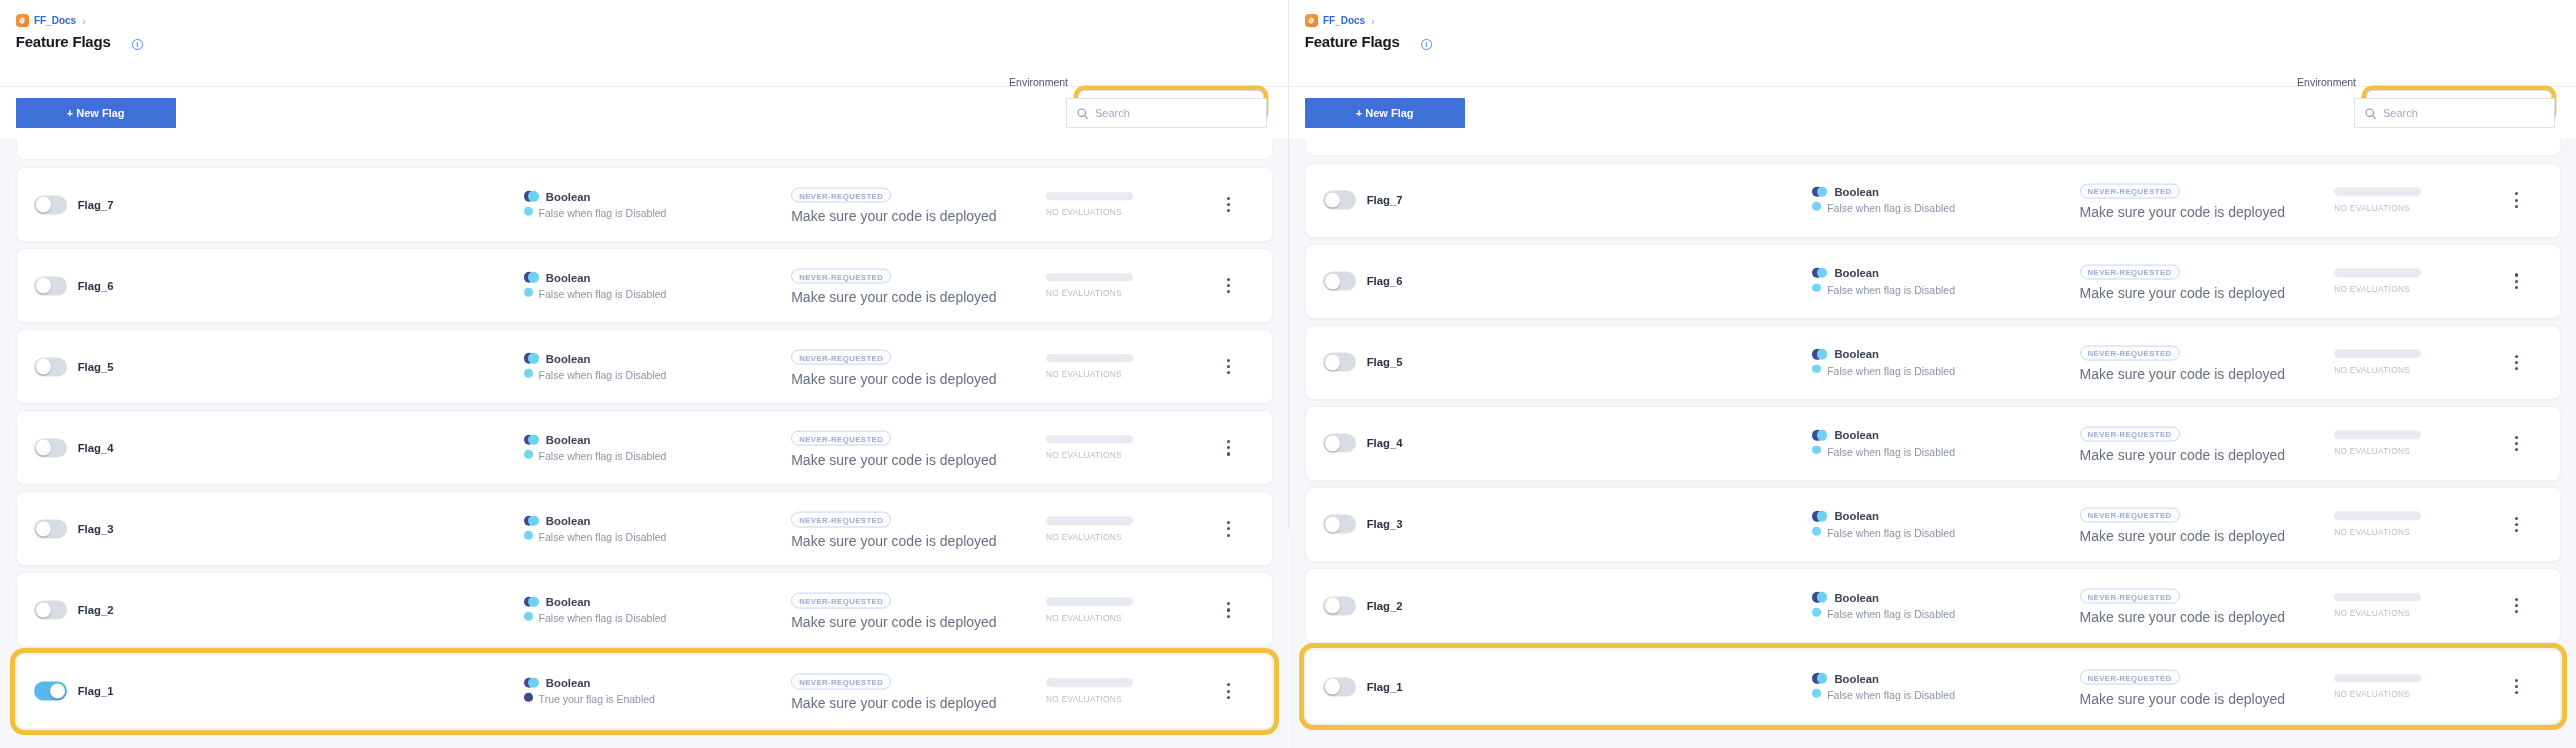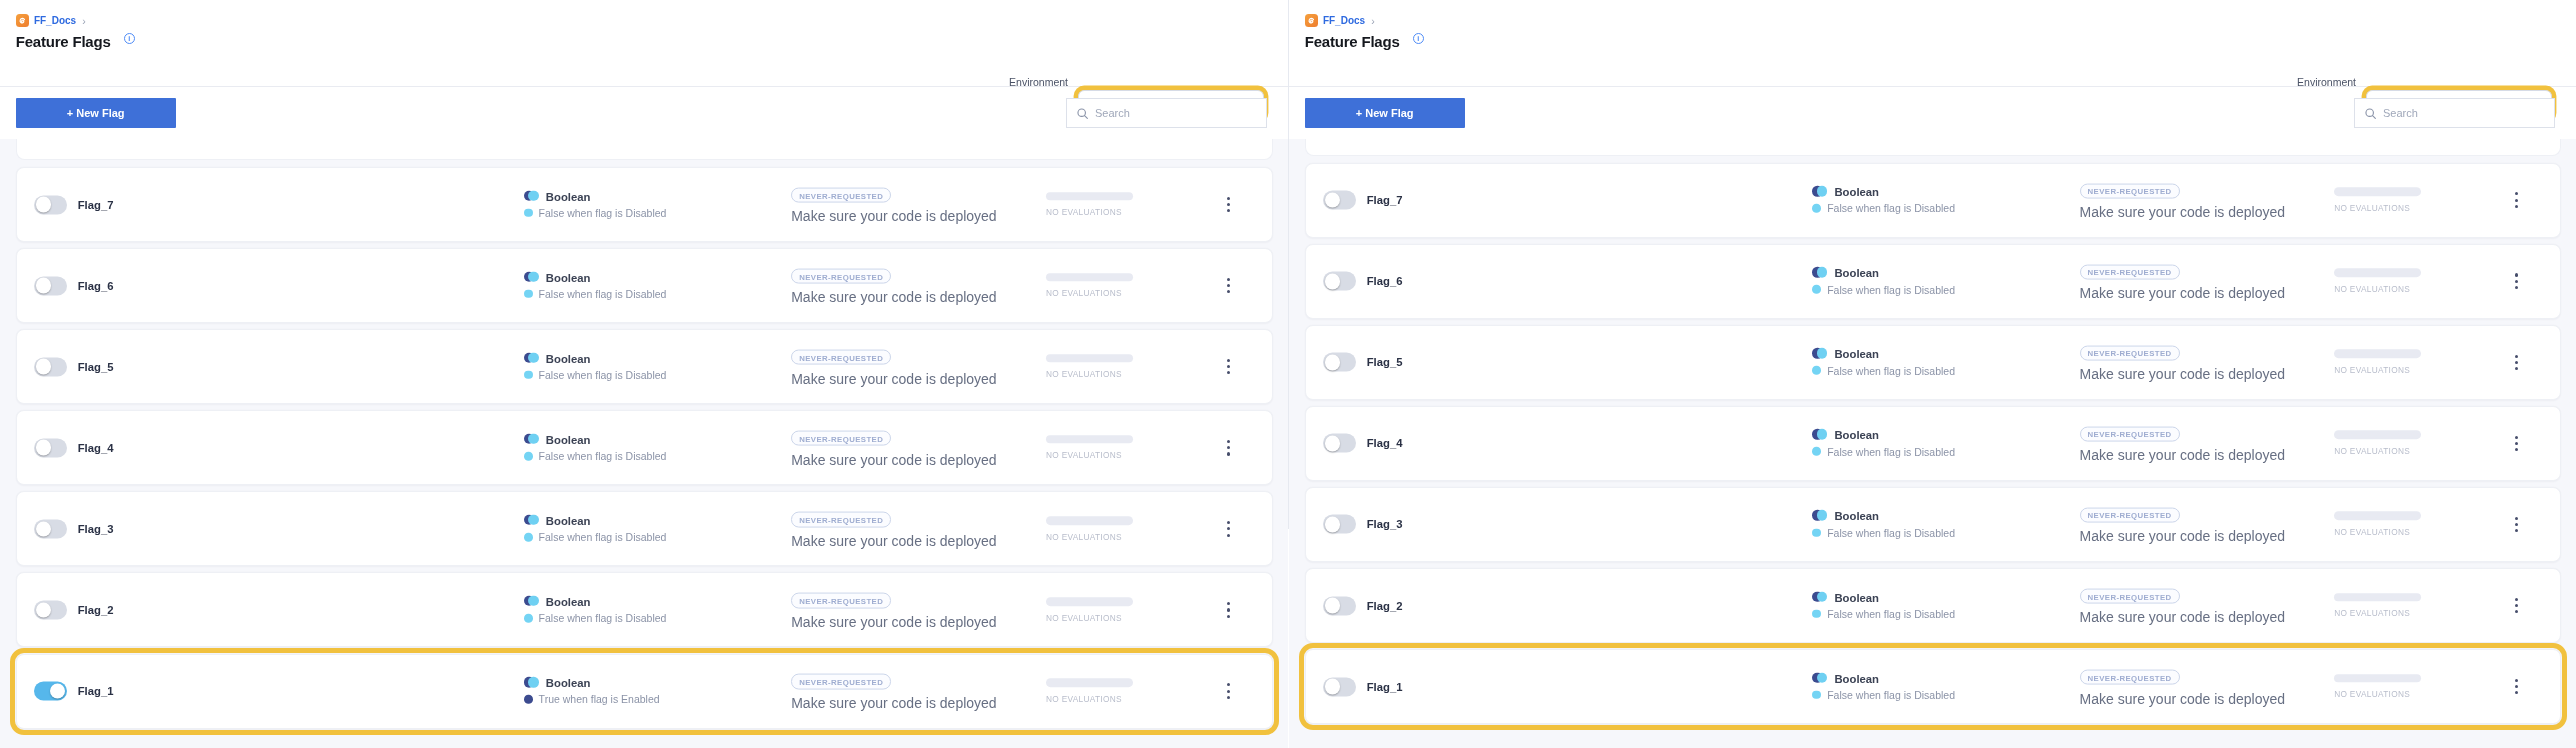--- a/index.html
+++ b/index.html
@@ -10,21 +10,21 @@
 
   .panel { width: 1288px; height: 529px; background: #5eead4; position: relative; flex: 0 0 auto; }
   .panel-b { border-left: 0.9px solid #e6e9f0; }
 
   
   .panel-header { height: 87px; padding: 14px 15.7px 0 15.7px; position: relative; background: #fff; border-bottom: 0.9px solid #e9ebf1; }
   .breadcrumb { display: flex; align-items: center; gap: 5.2px; cursor: pointer; }
   .logo { width: 13px; height: 13px; border-radius: 3.5px; background: linear-gradient(140deg, #f5a03d 0%, #ee7d2e 100%); display: inline-flex; align-items: center; justify-content: center; }
   .crumb { font-size: 10px; font-weight: 700; color: #2e6ae0; }
   .crumb-sep { font-size: 10.5px; color: #9aa3b5; font-weight: 400; margin-left: 0.9px; }
-  .title-row { display: flex; align-items: flex-start; gap: 13px; margin-top: 6.1px; }
+  .title-row { display: flex; align-items: flex-end; gap: 21px; margin-top: 6.1px; }
   .title-text { font-size: 15px; font-weight: 800; color: #15181e; letter-spacing: -0.2px; }
   .info { width: 11.3px; height: 11.3px; border-radius: 50%; border: 1.2px solid #4f8cf7; color: #4f8cf7; font-size: 7.4px; font-weight: 700; display: inline-flex; align-items: center; justify-content: center; font-style: normal; cursor: pointer; }
   .env { position: absolute; right: 24.4px; top: 44px; display: flex; align-items: center; gap: 9.6px; }
   .env label { font-size: 10.5px; color: #4a5266; padding-left: 26px; }
   .select-wrap { position: relative; width: 186px; height: 29px; border: 0.9px solid #d6dbe6; border-radius: 6.1px; background: #fff; display: flex; align-items: center; padding: 0 24.4px 0 10.5px; cursor: pointer; }
   .select-wrap.hl { box-shadow: 0 0 0 4.4px var(--highlight); margin-top: 46px; }
   .select-value { font-size: 11px; font-weight: 700; color: #232836; }
   .chev { position: absolute; right: 8.7px; top: 2.6px; color: #9aa3b5; font-size: 11.3px; }
 
   
@@ -45,27 +45,27 @@
   .cell { position: absolute; top: 50%; transform: translateY(-50%); }
 
   .toggle { position: absolute; left: 17.4px; top: 50%; transform: translateY(-50%); width: 33px; height: 19px; border-radius: 9.6px; background: #d8dce5; cursor: pointer; display: inline-block; }
   .toggle .knob { position: absolute; left: 1.7px; top: 1.7px; width: 15.7px; height: 15.7px; border-radius: 50%; background: #fff; box-shadow: 0 0.9px 1.7px rgba(0,0,0,0.28); transition: left .1s; }
   .toggle.on { background: var(--toggle-on); }
   .toggle.on .knob { left: 15.7px; }
 
   .flag-name { position: absolute; left: 61px; top: 50%; transform: translateY(-50%); font-size: 11.3px; font-weight: 700; color: #2a3145; }
 
   .type-cell { left: 40.4%; }
-  .type-l1 { display: flex; gap: 7px; }
+  .type-l1 { display: flex; align-items: center; gap: 7px; }
   .bool-icon { position: relative; width: 15px; height: 10.5px; display: inline-block; }
   .bool-icon i { position: absolute; top: 0; width: 10.5px; height: 10.5px; border-radius: 50%; }
   .bool-icon .c1 { left: 0; background: var(--type-dark); }
   .bool-icon .c2 { left: 4.4px; background: var(--type-light); }
   .type-label { font-size: 11.3px; font-weight: 600; color: #3b4254; }
-  .type-l2 { display: flex; align-items: center; gap: 6.1px; margin-top: 4.4px; }
+  .type-l2 { display: flex; align-items: flex-start; gap: 6.1px; margin-top: 4.4px; }
   .vdot { width: 8.7px; height: 8.7px; border-radius: 50%; display: inline-block; }
   .vdot.light { background: #74d4f4; }
   .vdot.dark { background: var(--type-dark); }
   .variation { font-size: 10.5px; color: #8b93a7; }
 
   .status-cell { left: 61.7%; }
   .badge { display: inline-block; font-size: 7.8px; font-weight: 700; letter-spacing: 0.4px; color: #9fadd1; border: 0.9px solid #ccd6ea; background: #fbfcff; border-radius: 7.8px; padding: 2.6px 7px 1.7px 7px; }
   .hint { margin-top: 5.2px; font-size: 14px; color: #676f83; }
 
   .eval-cell { left: 82%; }
@@ -321,21 +321,21 @@
     <div class="cell type-cell">
       <div class="type-l1">
         <span class="bool-icon">
                   <i class="c1"></i>
                   <i class="c2"></i>
                 </span>
         <span class="type-label">Boolean</span>
       </div>
       <div class="type-l2">
         <span class="vdot dark"></span>
-        <span class="variation">True when flag is Enabled</span>
+        <span class="variation">True your flag is Enabled</span>
       </div>
     </div>
     <div class="cell status-cell">
       <span class="badge">NEVER-REQUESTED</span>
       <div class="hint">Make sure your code is deployed</div>
     </div>
     <div class="cell eval-cell">
       <div class="bar"></div>
       <div class="eval-label">NO EVALUATIONS</div>
     </div>

